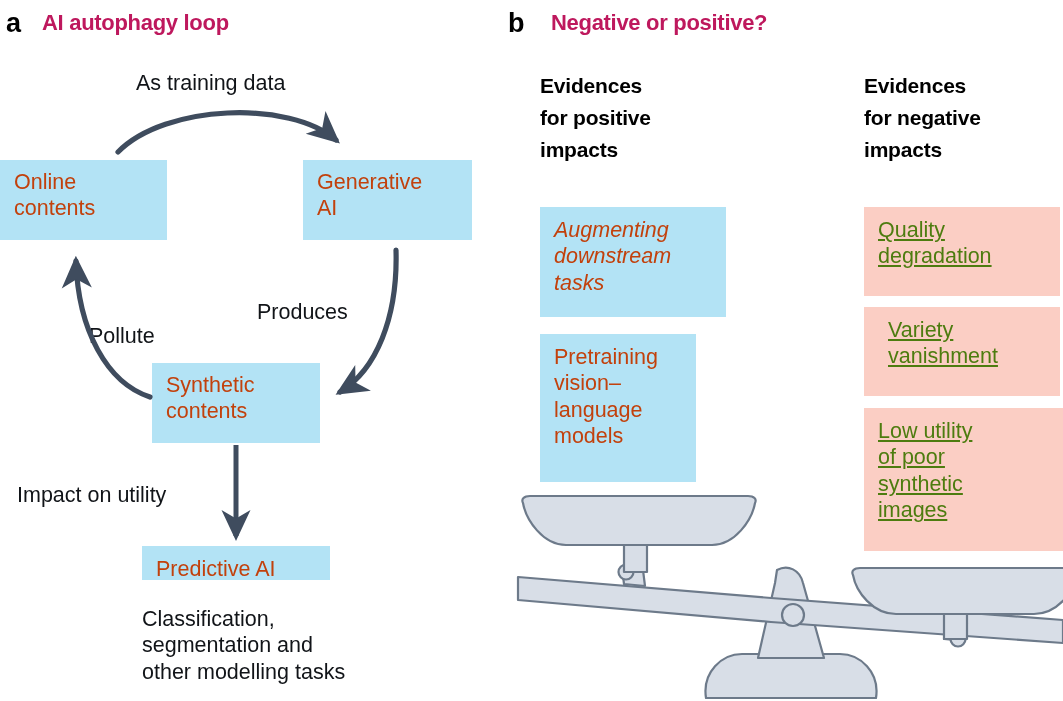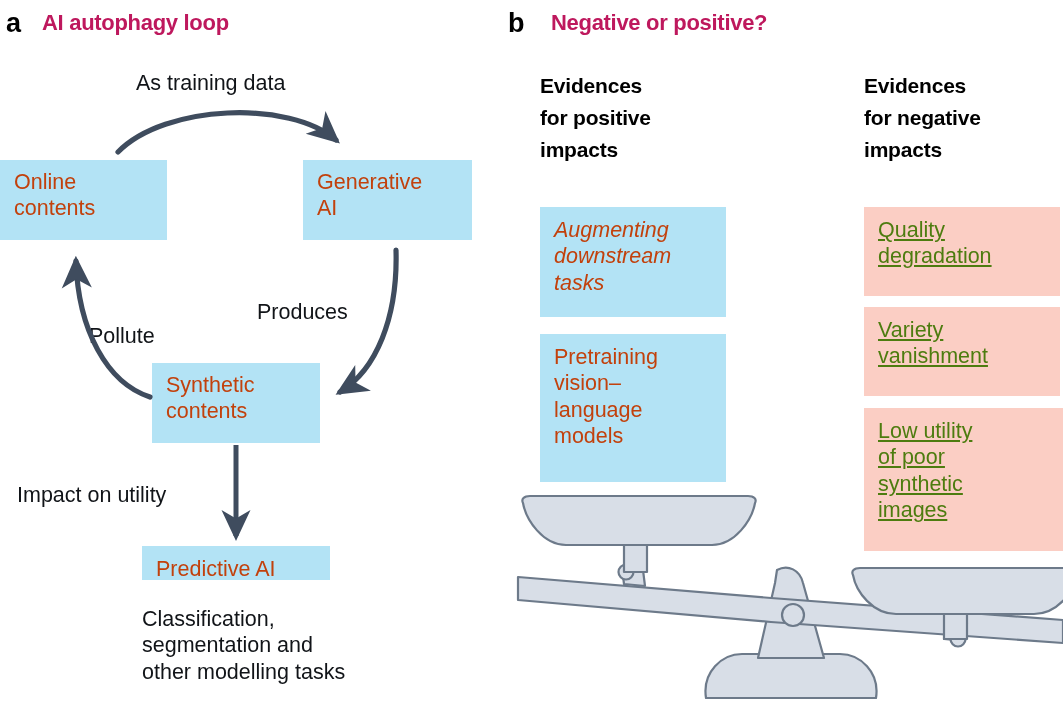--- a/index.html
+++ b/index.html
@@ -127,34 +127,34 @@
 <div class="col-head" style="left:864px; top:70px; white-space:pre-line;">Evidences
 for negative
 impacts</div>
 
 <div class="box-blue" style="left:540px; top:207px; width:186px; height:110px;">
   <span style="white-space:pre-line; padding:10px 14px;font-style:italic;">Augmenting
 downstream
 tasks</span>
 </div>
 
-<div class="box-blue" style="left:540px; top:334px; width:186px; height:148px;">
+<div class="box-blue" style="left:540px; top:334px; width:156px; height:148px;">
   <span style="white-space:pre-line; padding:10px 14px;">Pretraining
 vision–
 language
 models</span>
 </div>
 
 <div class="box-pink" style="left:864px; top:207px; width:196px; height:89px;">
   <span style="white-space:pre-line; padding:10px 14px;">Quality
 degradation</span>
 </div>
 
 <div class="box-pink" style="left:864px; top:307px; width:196px; height:89px;">
-  <span style="white-space:pre-line; padding:10px 14px;">Variety
+  <span style="white-space:pre-line; padding:10px 24px;">Variety
 vanishment</span>
 </div>
 
 <div class="box-pink" style="left:864px; top:408px; width:209px; height:143px;">
   <span style="white-space:pre-line; padding:10px 14px;">Low utility
 of poor
 synthetic
 images</span>
 </div>
 

